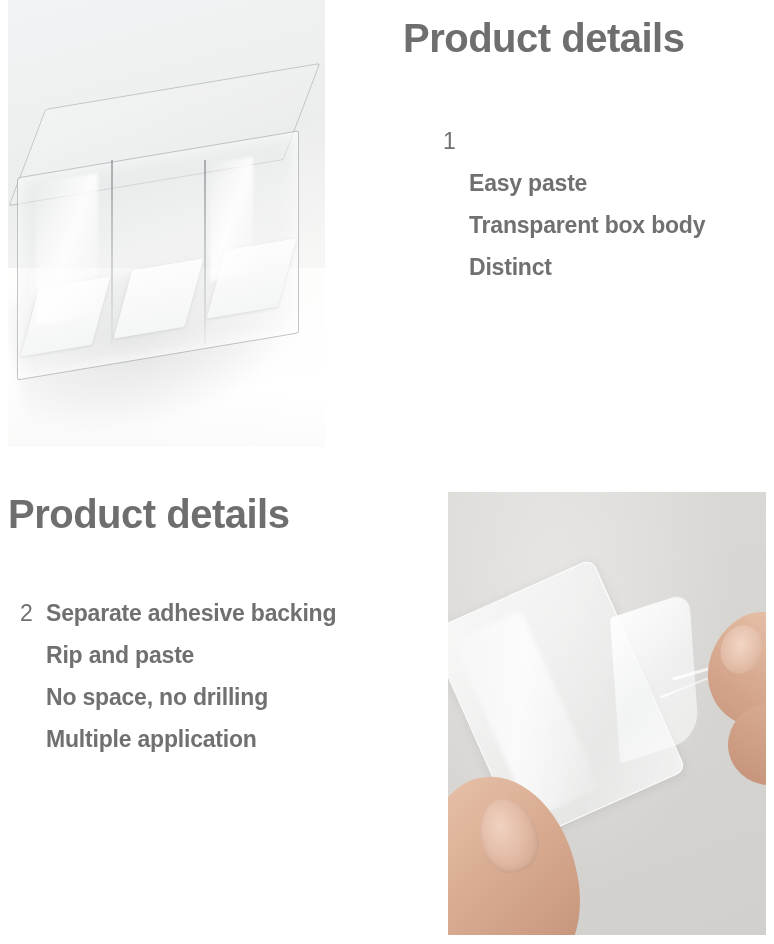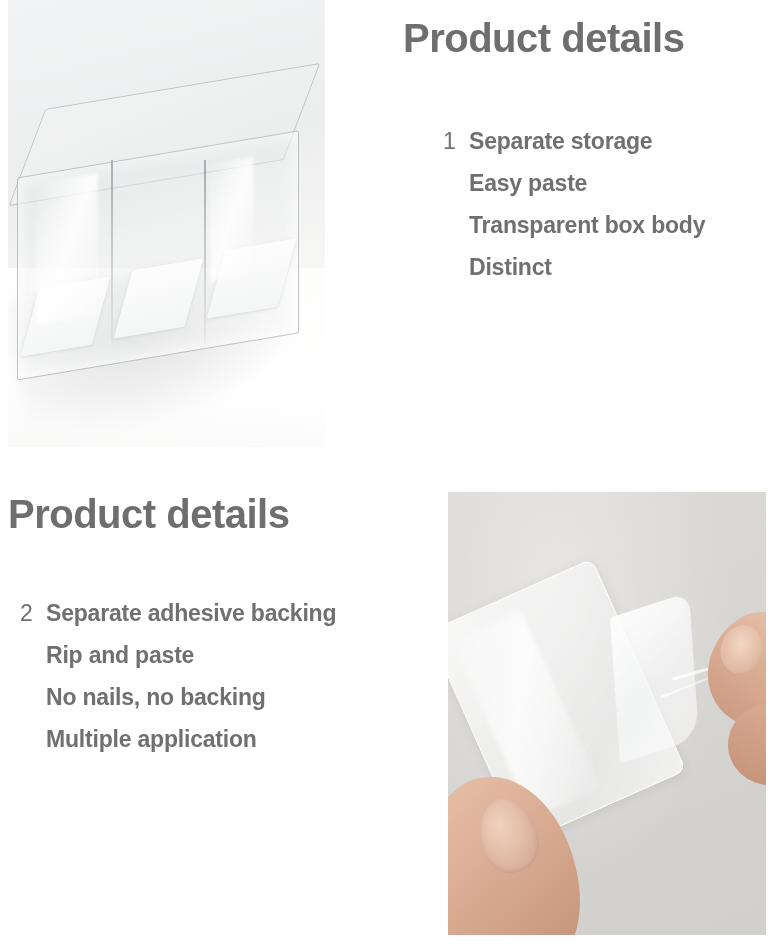--- a/index.html
+++ b/index.html
@@ -333,21 +333,20 @@
     <div class="gloss g1"></div>
     <div class="gloss g2"></div>
   </div>
 </div>
 
 <div class="heading" id="heading-1" style="left:403px; top:18px;">Product details</div>
 
 <ul class="feature-list" id="list-1" style="left:443px; top:128px;">
   <li>
     <span class="feature-num">1</span>
-    <span class="feature-text">Separate storage</span>
   </li>
   <li>
     <span class="feature-num"></span>
     <span class="feature-text">Easy paste</span>
   </li>
   <li>
     <span class="feature-num"></span>
     <span class="feature-text">Transparent box body</span>
   </li>
   <li>
@@ -362,21 +361,21 @@
   <li>
     <span class="feature-num">2</span>
     <span class="feature-text">Separate adhesive backing</span>
   </li>
   <li>
     <span class="feature-num"></span>
     <span class="feature-text">Rip and paste</span>
   </li>
   <li>
     <span class="feature-num"></span>
-    <span class="feature-text">No nails, no backing</span>
+    <span class="feature-text">No space, no drilling</span>
   </li>
   <li>
     <span class="feature-num"></span>
     <span class="feature-text">Multiple application</span>
   </li>
 </ul>
 
 <div class="photo" id="photo-adhesive">
   <div class="bg-soft"></div>
   <div class="card">

